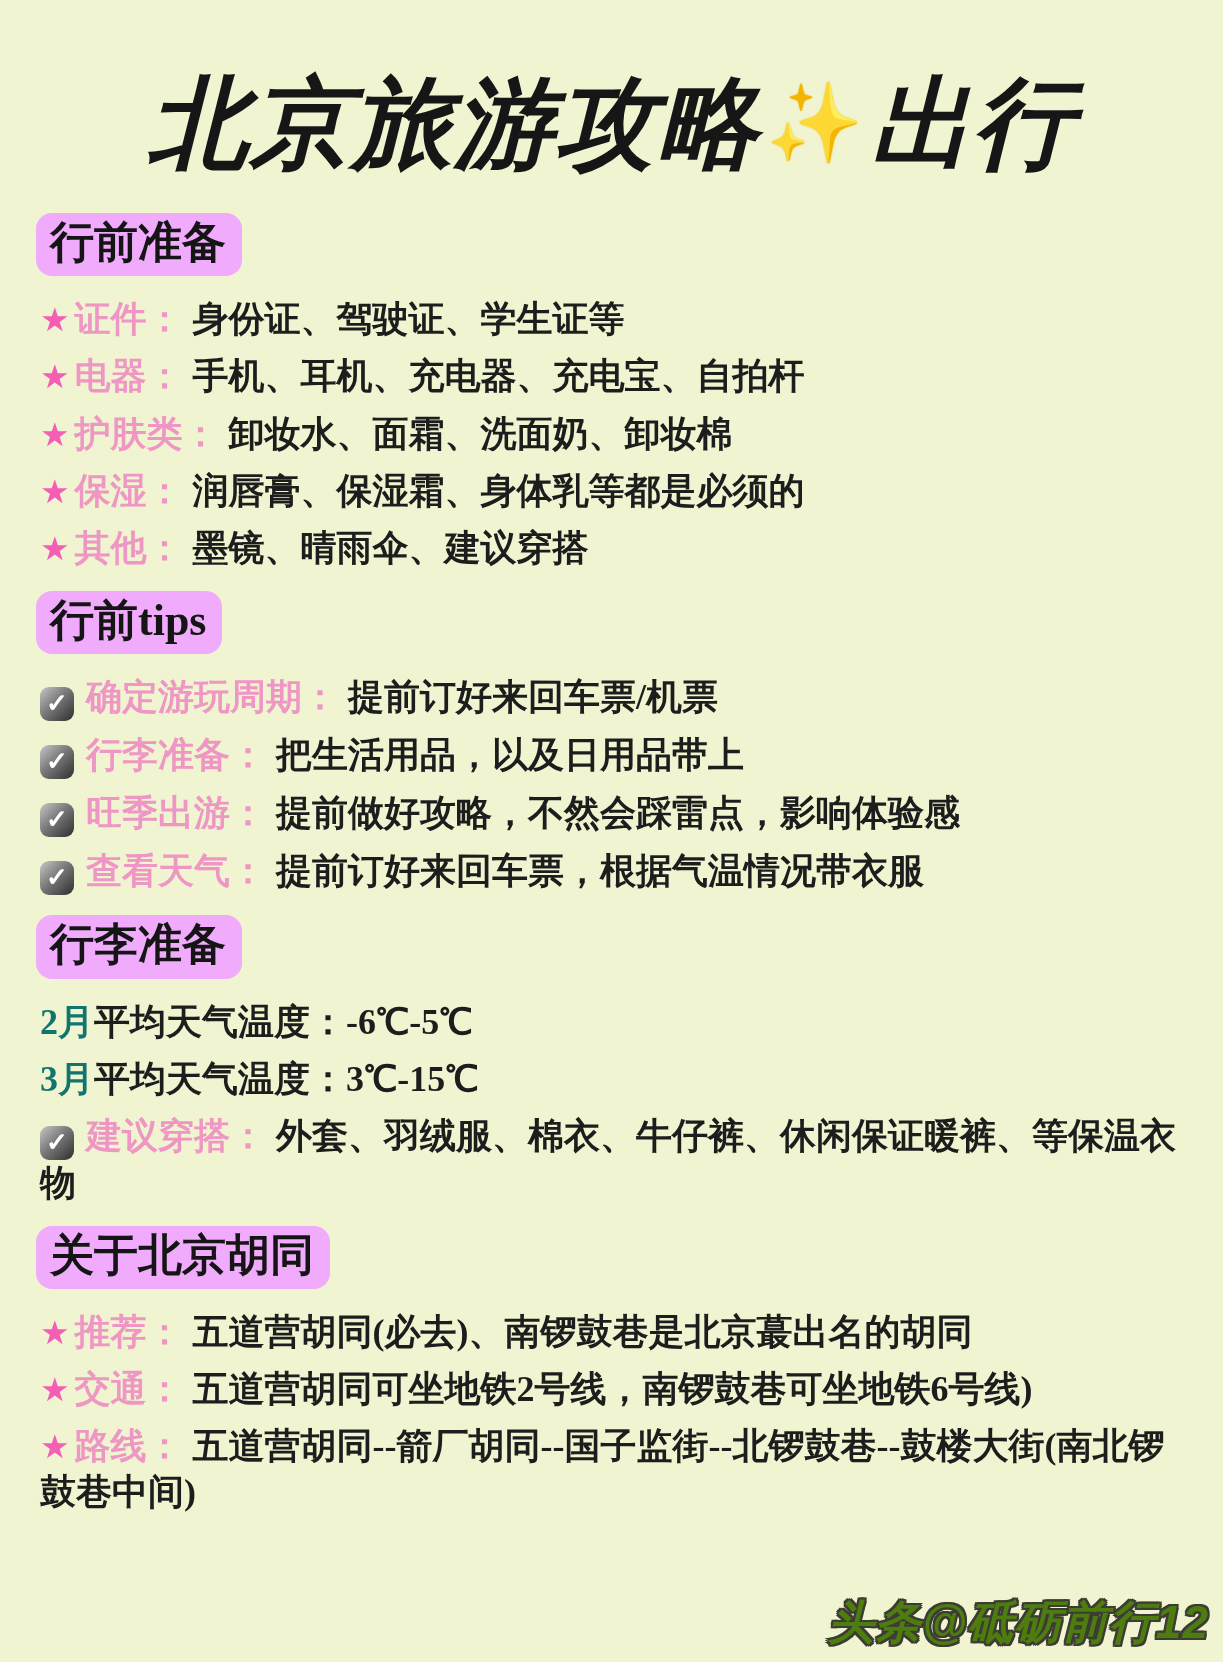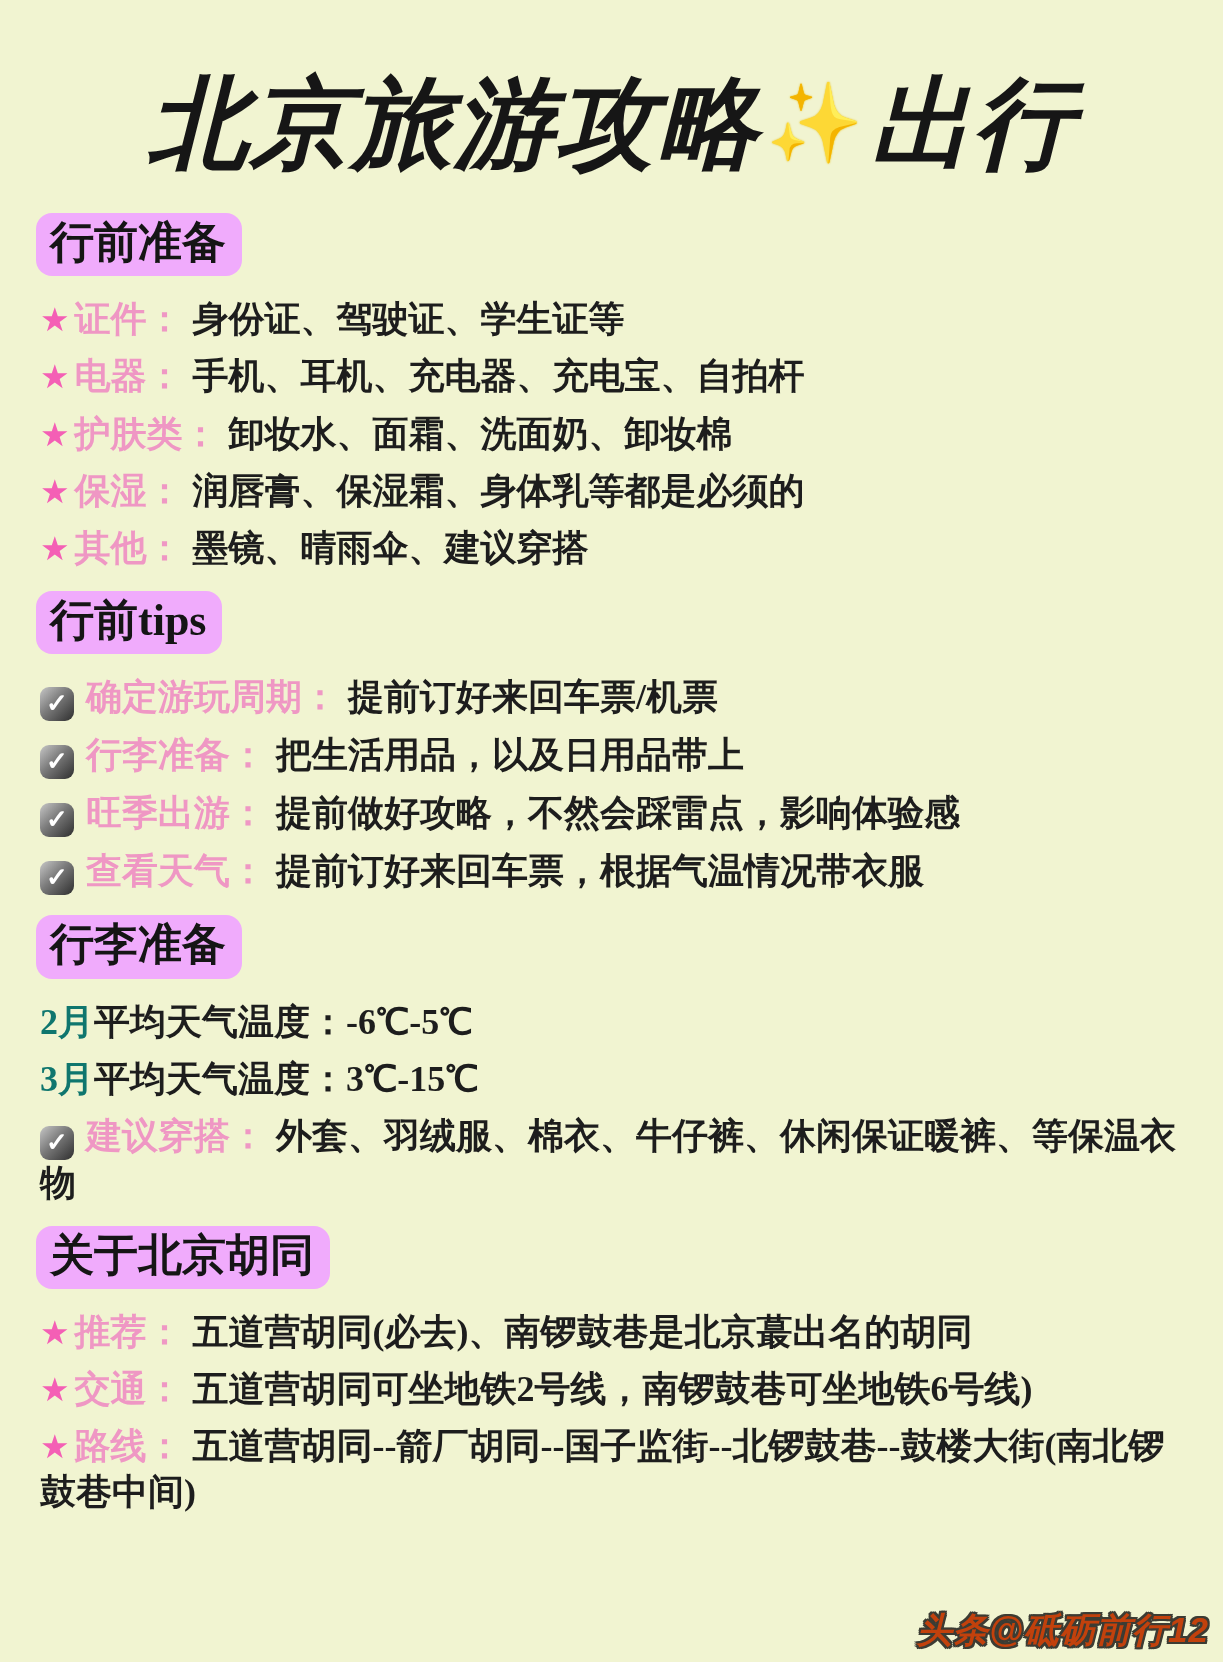--- a/index.html
+++ b/index.html
@@ -73,24 +73,24 @@
     font-size: 26px;
     font-weight: 900;
     margin-right: 12px;
     vertical-align: -3px;
   }
 
   .watermark {
     position: absolute;
     right: 14px;
     bottom: 8px;
-    font-size: 35px;
+    font-size: 46px;
     font-weight: 700;
     font-style: italic;
-    color: #c2410c;
+    color: #4d7c0f;
     text-shadow:
       2px 2px 0 #3c3c34, -2px -2px 0 #3c3c34,
       2px -2px 0 #3c3c34, -2px 2px 0 #3c3c34,
       0 2px 0 #3c3c34, 0 -2px 0 #3c3c34,
       2px 0 0 #3c3c34, -2px 0 0 #3c3c34;
     letter-spacing: 1px;
   }
 </style>
 </head>
 <body>

